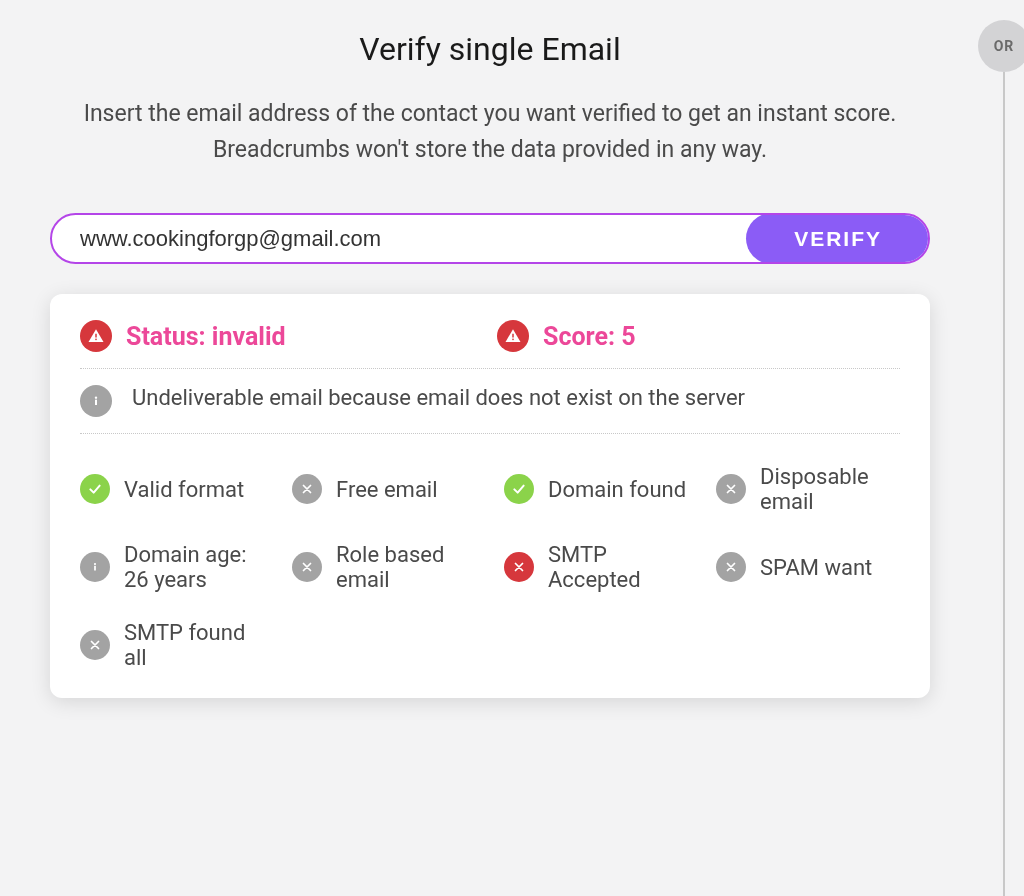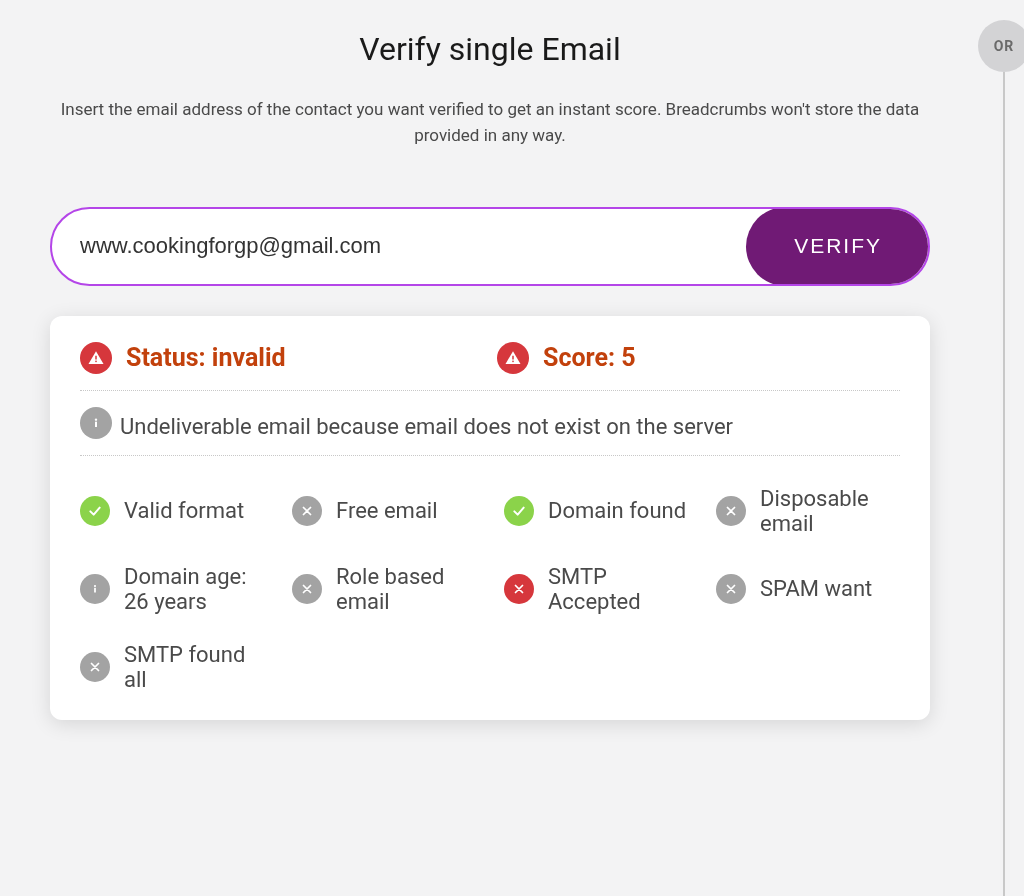--- a/index.html
+++ b/index.html
@@ -20,51 +20,51 @@
       padding: 30px 50px 0 50px;
     }
     .page-title {
       font-size: 32px;
       font-weight: 400;
       color: #1a1a1a;
       text-align: center;
       margin-bottom: 28px;
     }
     .description {
-      font-size: 17px;
+      font-size: 23px;
       color: #4a4a4a;
       text-align: center;
       line-height: 1.55;
-      margin-bottom: 58px;
+      margin-bottom: 46px;
       padding: 0 10px;
     }
     .input-row {
       display: flex;
       border: 2px solid #b445e8;
       border-radius: 40px;
       overflow: hidden;
       background: #fff;
-      height: 79px;
+      height: 51px;
       margin-bottom: 30px;
     }
     .email-input {
       flex: 1;
       border: none;
       outline: none;
       padding: 0 28px;
       font-size: 22px;
       color: #333;
       background: transparent;
     }
     .verify-button {
-      background: #701a75;
+      background: #8b5cf6;
       color: #fff;
       border: none;
       font-size: 21px;
-      font-weight: 400;
+      font-weight: 700;
       letter-spacing: 2px;
       padding: 0 48px;
       cursor: pointer;
       border-radius: 40px;
       margin: -2px -2px -2px 0;
     }
     .result-card {
       background: #fff;
       border-radius: 12px;
       box-shadow: 0 4px 20px rgba(0,0,0,0.12);
@@ -79,26 +79,26 @@
     }
     .status-cell {
       display: flex;
       align-items: center;
       gap: 14px;
       flex: 1;
     }
     .status-text {
       font-size: 25px;
       font-weight: 700;
-      color: #c2410c;
+      color: #ec4899;
     }
     .reason-row {
       display: flex;
-      align-items: flex-end;
-      gap: 8px;
+      align-items: flex-start;
+      gap: 20px;
       padding: 16px 0;
       border-bottom: 1px dotted #c8c8c8;
     }
     .reason-text {
       font-size: 22px;
       color: #4a4a4a;
     }
     .checks-grid {
       display: grid;
       grid-template-columns: 1fr 1fr 1fr 1fr;

